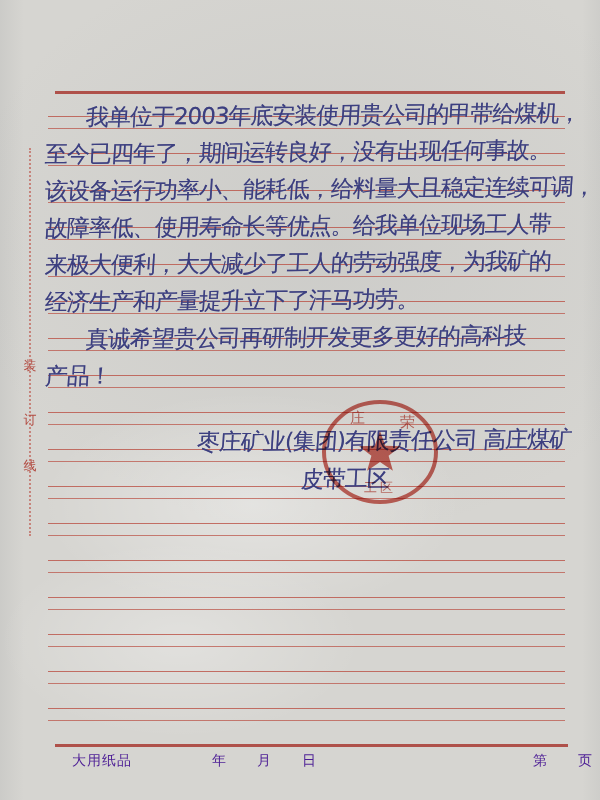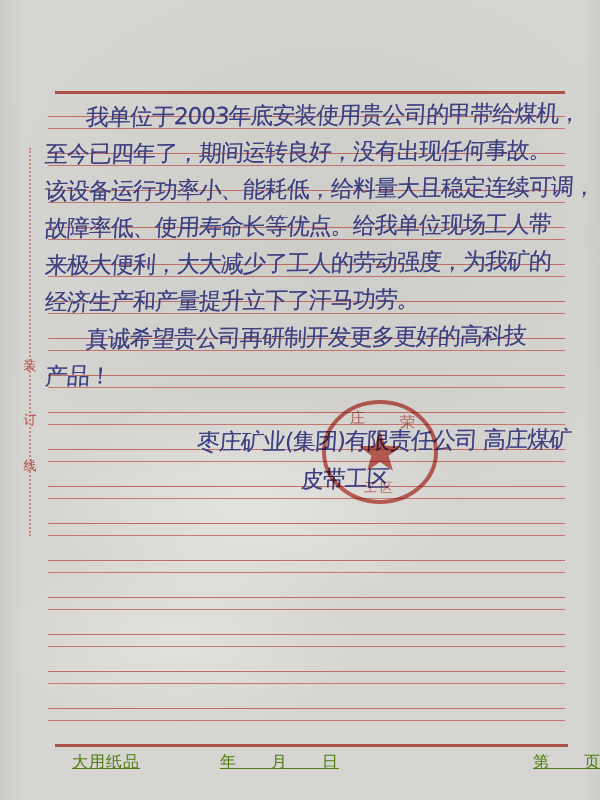--- a/index.html
+++ b/index.html
@@ -43,21 +43,21 @@
     position:absolute;
     color:#3c3f80;
     font-size:23px;line-height:31px;letter-spacing:-1px;
     white-space:nowrap;
     transform:rotate(-0.5deg) skewX(-4deg);
     transform-origin:left bottom;
     text-shadow:0 0 .6px rgba(60,63,128,.55);
   }
   .footer-text{
     position:absolute;top:752px;
-    color:#4d7c0f;font-size:16px;letter-spacing:1px;white-space:pre;text-decoration:underline;
+    color:#4c1d95;font-size:14px;letter-spacing:1px;white-space:pre;
   }
   .stamp{
     position:absolute;left:318px;top:396px;width:124px;height:114px;
     mix-blend-mode:multiply;opacity:.85;
   }
   .stamp svg{display:block;}
 </style>
 </head>
 <body>
 
@@ -87,14 +87,14 @@
   <svg width="124" height="114" viewBox="0 0 124 114">
     <ellipse cx="62" cy="56" rx="56" ry="50" fill="none" stroke="#c23b30" stroke-width="4" opacity="0.9"></ellipse>
     <polygon points="62,35 67.3,49.7 82.9,50.2 70.6,59.8 74.9,74.8 62,66 49.1,74.8 53.4,59.8 41.1,50.2 56.7,49.7" fill="#c23b30" opacity="0.9"></polygon>
     <text x="32" y="27" font-size="15" fill="#c23b30" opacity="0.85">庄</text>
     <text x="82" y="31" font-size="15" fill="#c23b30" opacity="0.85">荣</text>
     <text x="46" y="96" font-size="13" fill="#c23b30" opacity="0.8" letter-spacing="3">工区</text>
   </svg>
 </div>
 
 <div class="footer-text" style="left:72px">大用纸品</div>
-<div class="footer-text" style="left:220px">年　　月　　日</div>
+<div class="footer-text" style="left:212px">年　　月　　日</div>
 <div class="footer-text" style="left:533px">第　　页</div>
 
 </body></html>

